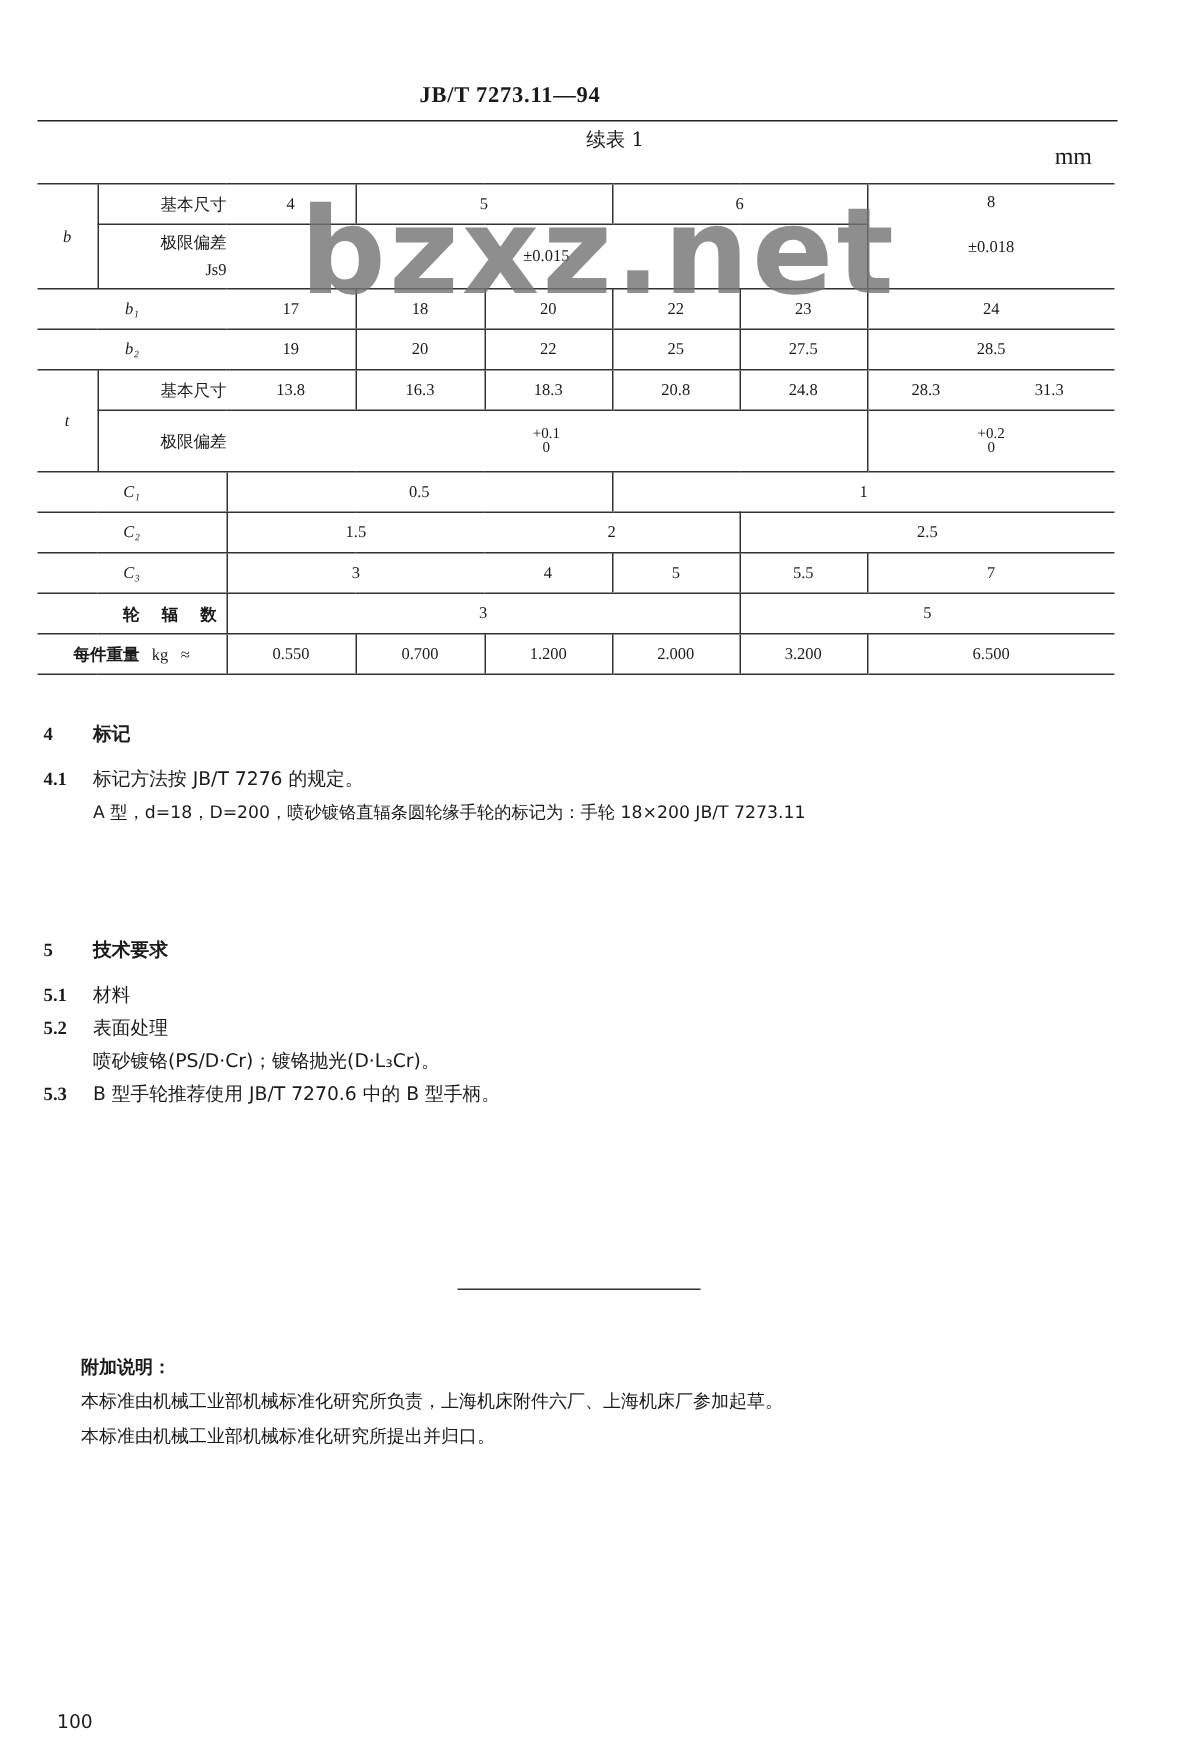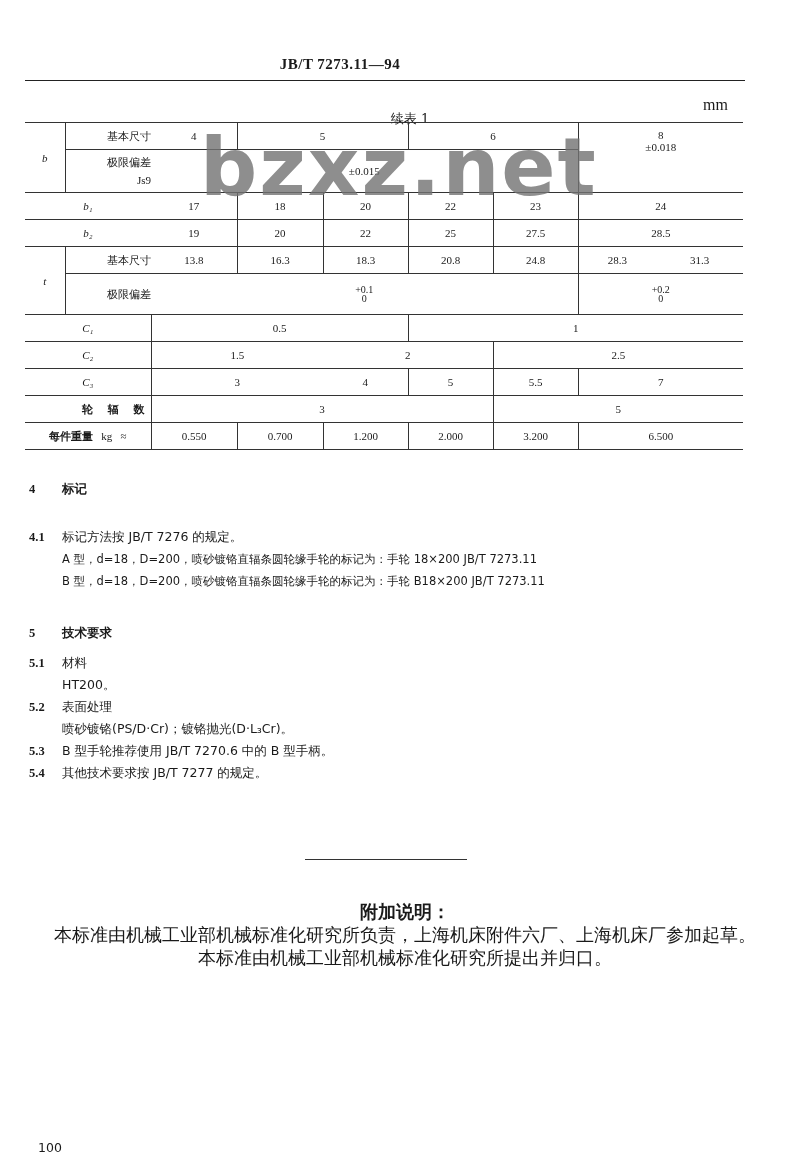--- a/index.html
+++ b/index.html
@@ -12,21 +12,21 @@
     position: absolute; left: 0; width: 660px; top: 56px; text-align: center;
     font-family: "Liberation Serif", "DejaVu Serif", serif;
     font-weight: bold; font-size: 15px; letter-spacing: 0.5px;
     padding-left: 20px; box-sizing: border-box;
   }
   .header-rule {
     position: absolute; left: 25px; top: 80px; width: 720px; height: 0;
     border-top: 1.5px solid #222;
   }
   .table-caption {
-    position: absolute; left: 0; width: 800px; top: 110px; text-align: center;
+    position: absolute; left: 0; width: 800px; top: 84px; text-align: center;
     font-size: 13px; padding-left: 20px; box-sizing: border-box;
   }
   .unit {
     position: absolute; right: 72px; top: 96px; font-size: 16px;
     font-family: "Liberation Serif", serif;
   }
   .watermark {
     position: absolute; left: 200px; top: 128px; font-size: 80px;
     font-family: "DejaVu Sans", sans-serif; font-weight: bold;
     color: #737373; opacity: 0.8; letter-spacing: 2px; pointer-events: none;
@@ -49,23 +49,22 @@
     position: absolute; left: 29px; font-size: 12.5px; line-height: 22px;
     font-family: "DejaVu Sans", sans-serif;
   }
   .section .h { font-weight: bold; }
   .section .num { display: inline-block; width: 33px; font-weight: bold; font-family: "Liberation Serif", serif; }
   .indent { padding-left: 33px; }
   .divider {
     position: absolute; left: 305px; top: 859px; width: 162px; border-top: 1px solid #333;
   }
   .appendix {
-    position: absolute; left: 54px; top: 900px; font-size: 18px; line-height: 23px;
+    position: absolute; left: 54px; top: 900px; font-size: 12px; line-height: 23px;
     font-family: "DejaVu Sans", sans-serif;
-    text-align: center;
   }
   .appendix .title { font-weight: bold; }
   .page-number {
     position: absolute; left: 38px; top: 1140px; font-size: 12.5px;
     font-family: "DejaVu Sans", sans-serif;
   }
 </style>
 </head>
 <body>
 
@@ -91,21 +90,21 @@
 
   <tbody>
       <tr>
     <td rowspan="2" class="italic">b</td>
     <td class="vl label-left">基本尺寸</td>
     <td>4</td>
     <td colspan="2" class="vl">5</td>
     <td colspan="2" class="vl">6</td>
     <td rowspan="2" colspan="2" class="vl" style="vertical-align:top;padding-top:6px;">
       <div>8</div>
-      <div style="">±0.018</div>
+      <div style="margin-top:18px">±0.018</div>
     </td>
   </tr>
   <tr>
     <td class="vl label-left" style="height:42px;line-height:18px;">
       <div>极限偏差</div>
       <div style="padding-left:4px">Js9</div>
     </td>
     <td colspan="5" style="border-top:none;">±0.015</td>
   </tr>
 
@@ -194,38 +193,35 @@
     <td class="vl">0.700</td>
     <td class="vl">1.200</td>
     <td class="vl">2.000</td>
     <td class="vl">3.200</td>
     <td colspan="2" class="vl">6.500</td>
   </tr>
 </tbody>
   </table>
 
 <div class="section" style="top:478px;">
-  <div style="margin-bottom:26px;">
+  <div style="margin-bottom:8px;">
     <span class="num">4</span><span class="h">标记</span>
   </div>
   <div><span class="num">4.1</span><span>标记方法按 JB/T 7276 的规定。</span></div>
   <div class="indent" style="font-size:11.5px;">A 型，d=18，D=200，喷砂镀铬直辐条圆轮缘手轮的标记为：手轮 18×200  JB/T 7273.11</div>
-  <div class="indent" style="font-size:11.5px;">B 型，d=18，D=200，喷砂镀铬直辐条圆轮缘手轮的标记为：手轮 B18×200  JB/T 7273.11</div>
 </div>
 
 <div class="section" style="top:622px;">
   <div style="margin-bottom:8px;">
     <span class="num">5</span><span class="h">技术要求</span>
   </div>
   <div><span class="num">5.1</span><span>材料</span></div>
-  <div class="indent">HT200。</div>
   <div><span class="num">5.2</span><span>表面处理</span></div>
   <div class="indent">喷砂镀铬(PS/D·Cr)；镀铬抛光(D·L₃Cr)。</div>
   <div><span class="num">5.3</span><span>B 型手轮推荐使用 JB/T 7270.6 中的 B 型手柄。</span></div>
-  <div><span class="num">5.4</span><span>其他技术要求按 JB/T 7277 的规定。</span></div>
 </div>
 
 <div class="divider"></div>
 
 <div class="appendix">
   <div class="title">附加说明：</div>
   <div>本标准由机械工业部机械标准化研究所负责，上海机床附件六厂、上海机床厂参加起草。</div>
   <div>本标准由机械工业部机械标准化研究所提出并归口。</div>
 </div>
 

